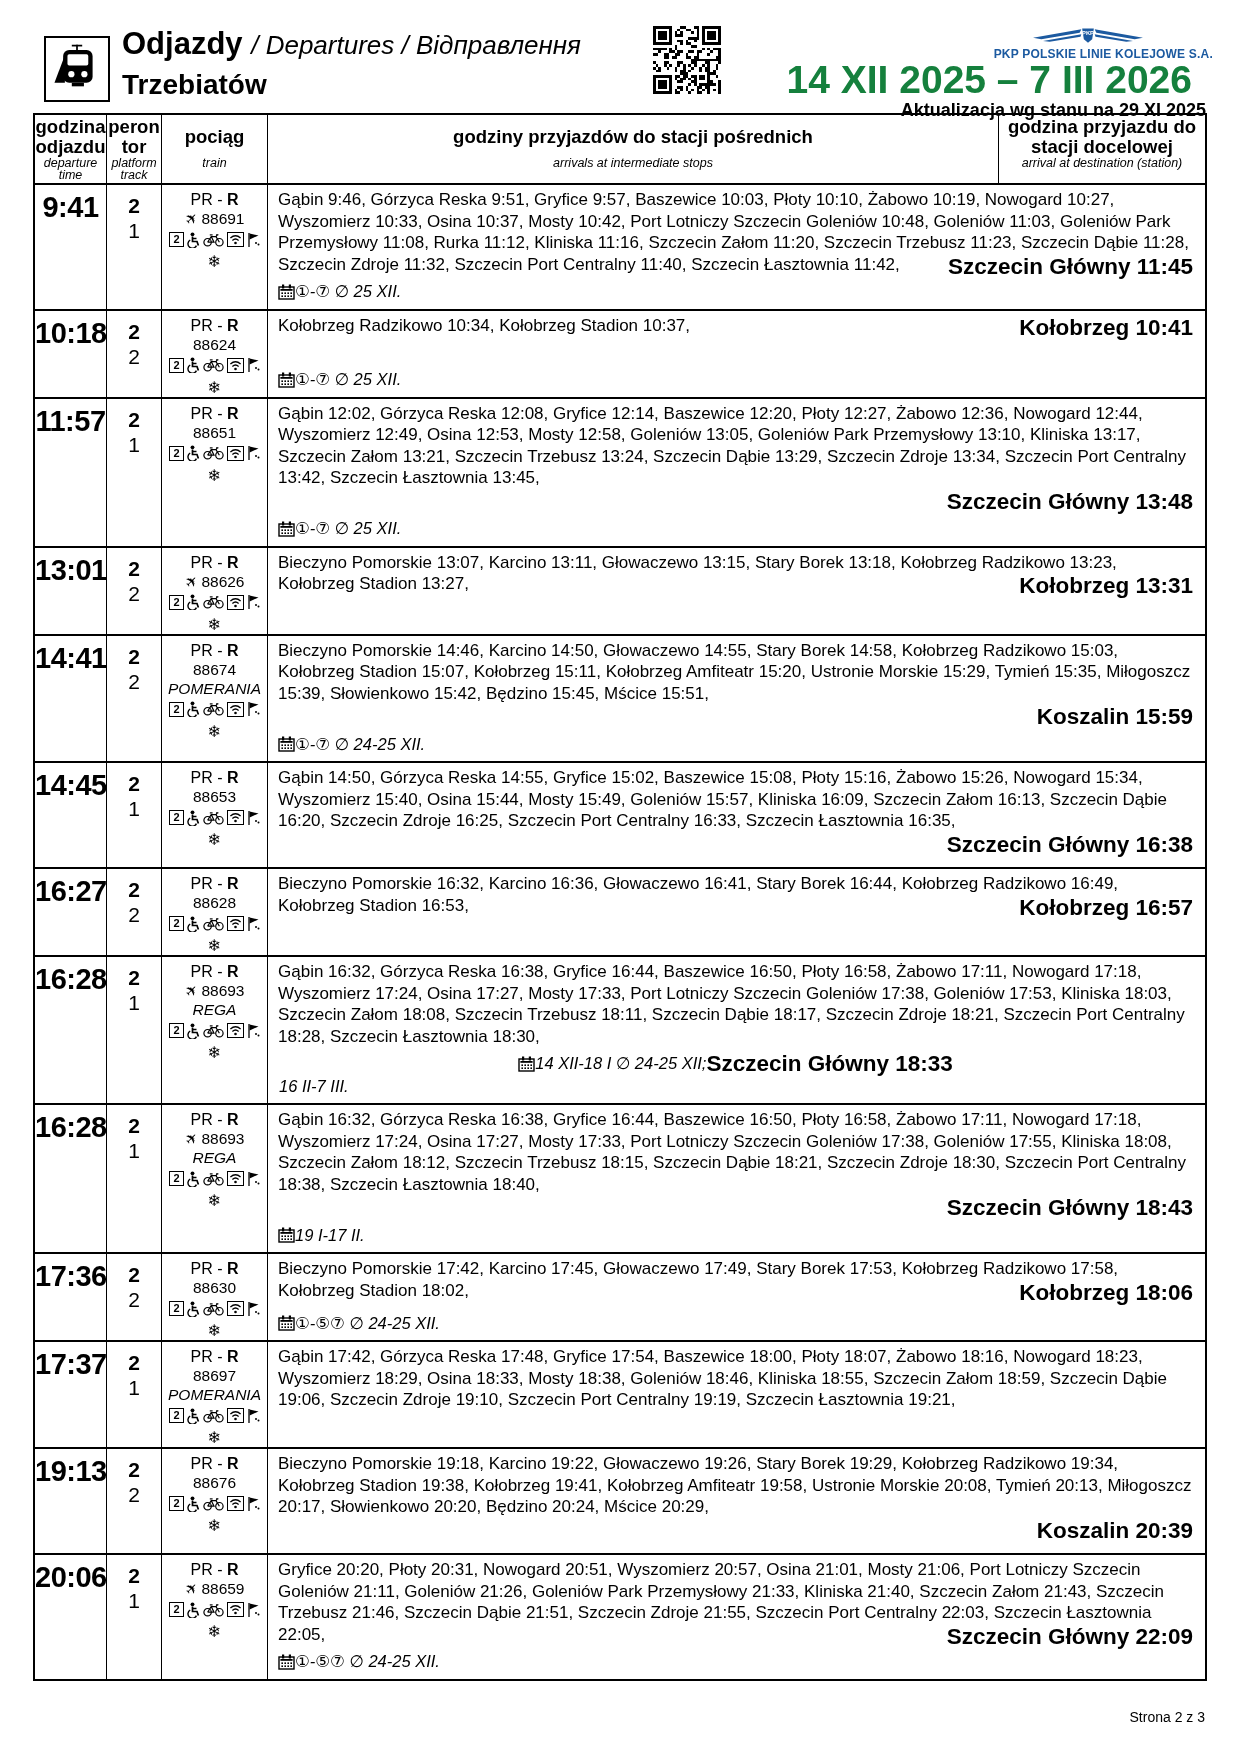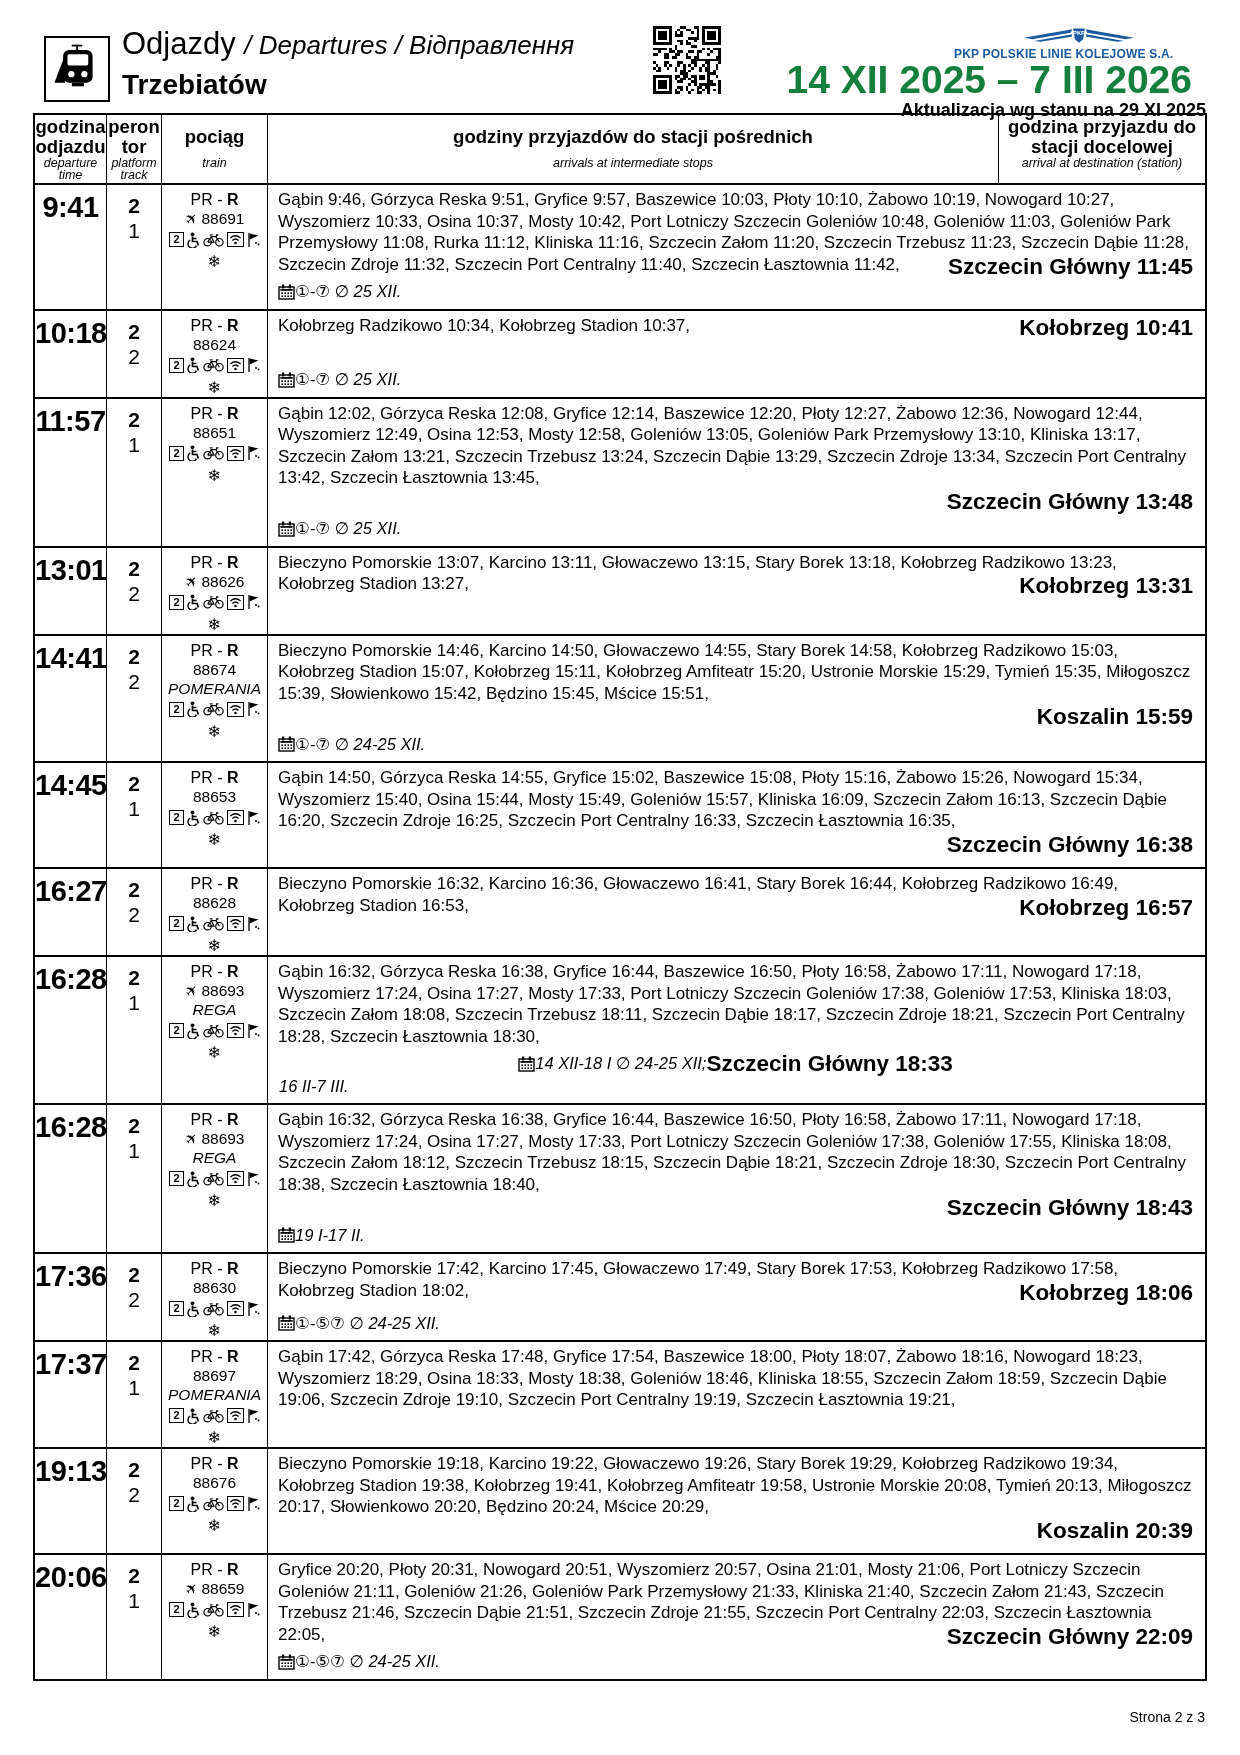--- a/index.html
+++ b/index.html
@@ -4,25 +4,25 @@
 <style>
   html,body{margin:0;padding:0;background:#888;}
   .page{width:1240px;height:1755px;background:#fff;position:relative;overflow:hidden;
         font-family:"Liberation Sans","DejaVu Sans",sans-serif;color:#000;}
   
   .top{position:relative;height:113px;}
   .brandmark{position:absolute;left:44px;top:36px;width:62px;height:62px;border:2.5px solid #000;
              display:flex;align-items:center;justify-content:center;background:#fff;}
   .titles{position:absolute;left:122px;top:26px;white-space:nowrap;}
   .title-line{font-size:31px;}
-  .odj{font-weight:normal;}
+  .odj{font-weight:bold;}
   .rest{font-style:italic;font-size:26px;}
   .station{font-size:28px;font-weight:bold;margin-top:7px;}
   .qr{position:absolute;left:653px;top:26px;width:68px;height:68px;}
-  .plk{position:absolute;right:36px;top:26px;width:250px;text-align:left;}
+  .plk{position:absolute;right:27px;top:26px;width:250px;text-align:right;}
   .plk-name{font-size:12px;font-weight:bold;letter-spacing:.2px;margin-top:1px;}
   .validity{position:absolute;right:48px;top:58px;font-size:39px;font-weight:bold;white-space:nowrap;}
   .updated{position:absolute;right:34px;top:100px;font-size:18px;font-weight:bold;}
   
   .table{margin:0 33px;border:2.5px solid #000;}
   .thead{display:grid;grid-template-columns:72px 55px 106px 1fr 206px;border-bottom:2.5px solid #000;}
   .th{border-right:1.5px solid #000;display:flex;flex-direction:column;min-height:66px;}
   .th:last-child{border-right:none;}
   .hpl{flex:1;display:flex;align-items:center;justify-content:center;font-weight:bold;
        font-size:18.5px;line-height:20px;text-align:center;white-space:pre-line;padding:2px 2px 0 2px;}

